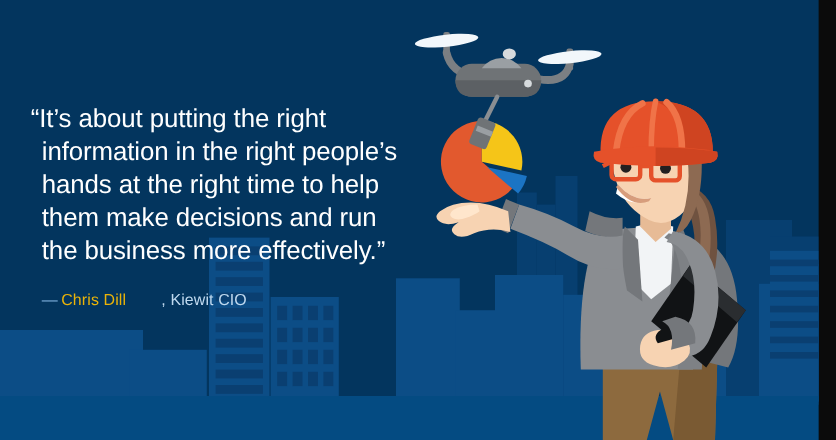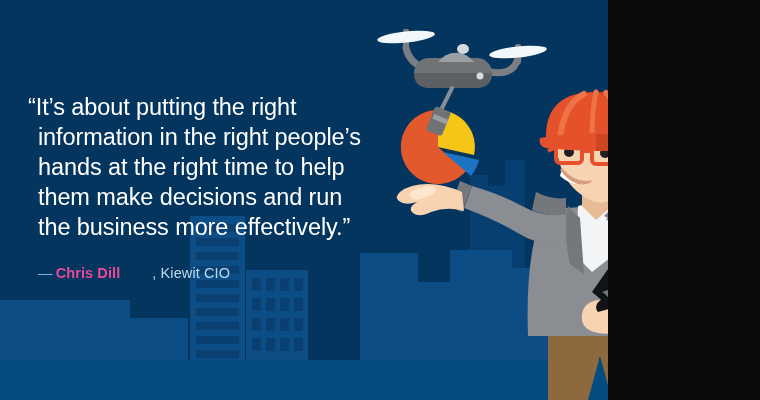--- a/index.html
+++ b/index.html
@@ -2,21 +2,21 @@
 <html><head>
 <meta charset="utf-8">
 <style>
   html, body {
     margin: 0;
     padding: 0;
     background: #0b0b0b;
   }
   #stage {
     position: relative;
-    width: 608px;
+    width: 744px;
     height: 400px;
     overflow: hidden;
     background: #03355e;
     font-family: "Liberation Sans", sans-serif;
     -webkit-font-smoothing: antialiased;
   }
   #bg-svg, #art-svg {
     position: absolute;
     left: 0;
     top: 0;
@@ -46,22 +46,22 @@
     font-size: 14.5px;
     letter-spacing: 0.1px;
     white-space: nowrap;
   }
   .attr-dash {
     color: #7fb2de;
     font-weight: 400;
     letter-spacing: -1px;
   }
   .attr-name {
-    color: #ec4899;
-    font-weight: 700;
+    color: #eab308;
+    font-weight: 400;
   }
   .attr-role {
     color: #bfd9ef;
     font-weight: 400;
     margin-left: 32px;
   }
 </style>
 </head>
 <body>
 

